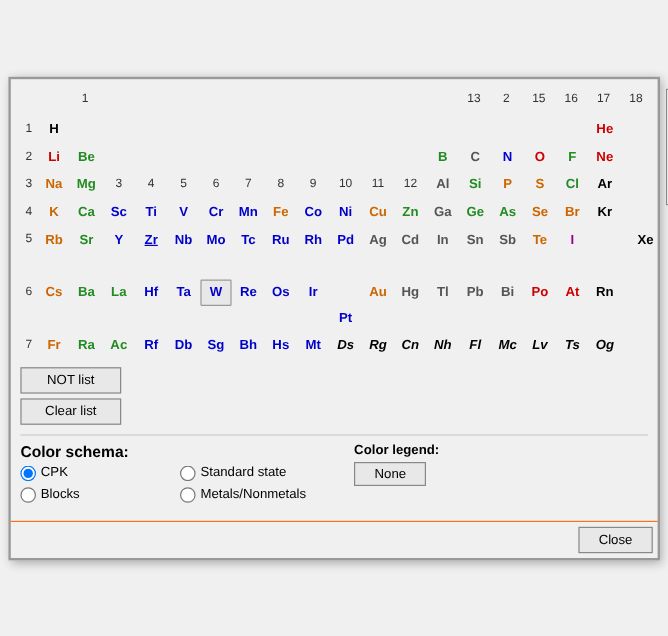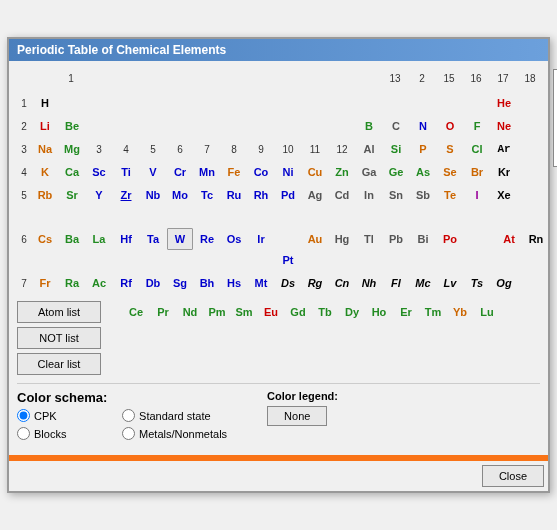--- a/index.html
+++ b/index.html
@@ -78,21 +78,21 @@
     .el-O { color: #cc0000; }
     .el-F { color: #228B22; }
     .el-Ne { color: #cc0000; }
     .el-Na { color: #cc6600; }
     .el-Mg { color: #228B22; }
     .el-Al { color: #555; }
     .el-Si { color: #228B22; }
     .el-P { color: #cc6600; }
     .el-S { color: #cc6600; }
     .el-Cl { color: #228B22; }
-    .el-Ar { color: #000; font-family: Liberation Mono, monospace; }
+    .el-Ar { color: #000; }
     .el-K { color: #cc6600; }
     .el-Ca { color: #228B22; }
     .el-Sc { color: #0000cc; }
     .el-Ti { color: #0000cc; }
     .el-V { color: #0000cc; }
     .el-Cr { color: #0000cc; }
     .el-Mn { color: #0000cc; }
     .el-Fe { color: #cc6600; }
     .el-Co { color: #0000cc; }
     .el-Ni { color: #0000cc; }
@@ -114,38 +114,38 @@
     .el-Ru { color: #0000cc; }
     .el-Rh { color: #0000cc; }
     .el-Pd { color: #0000cc; }
     .el-Ag { color: #555; }
     .el-Cd { color: #555; }
     .el-In { color: #555; }
     .el-Sn { color: #555; }
     .el-Sb { color: #555; }
     .el-Te { color: #cc6600; }
     .el-I { color: #990099; }
-    .el-Xe { color: #000; }
+    .el-Xe { color: #000; margin-left: 34px; }
     .el-Cs { color: #cc6600; }
     .el-Ba { color: #228B22; }
     .el-La { color: #228B22; }
     .el-Hf { color: #0000cc; text-align: right; }
     .el-Ta { color: #0000cc; }
     .el-W { color: #0000cc; }
     .el-Re { color: #0000cc; }
     .el-Os { color: #0000cc; }
     .el-Ir { color: #0000cc; }
     .el-Pt { color: #0000cc; margin-top: 42px; }
     .el-Au { color: #cc6600; }
     .el-Hg { color: #555; }
     .el-Tl { color: #555; }
     .el-Pb { color: #555; }
     .el-Bi { color: #555; }
     .el-Po { color: #cc0000; }
-    .el-At { color: #cc0000; margin-left: 32px; }
+    .el-At { color: #cc0000; }
     .el-Rn { color: #000; }
     .el-Fr { color: #cc6600; }
     .el-Ra { color: #228B22; }
     .el-Ac { color: #228B22; }
     .el-Rf { color: #0000cc; }
     .el-Db { color: #0000cc; }
     .el-Sg { color: #0000cc; }
     .el-Bh { color: #0000cc; }
     .el-Hs { color: #0000cc; }
     .el-Mt { color: #0000cc; }
@@ -174,21 +174,21 @@
       padding: 3px 16px;
       border: 1px solid #888;
       background: #e8e8e8;
       cursor: pointer;
       font-size: 11px;
     }
     .footer {
       display: flex;
       justify-content: flex-end;
       padding: 4px 4px 4px 4px;
-      border-top: 6px solid #f97316;
+      border-top: 1px solid #f97316;
       margin-top: 4px;
     }
     .close-btn {
       padding: 4px 16px;
       border: 1px solid #888;
       background: #e8e8e8;
       cursor: pointer;
       font-size: 11px;
     }
     .pt-wrapper {
@@ -206,23 +206,20 @@
       width: 26px;
       height: 22px;
     }
     .cell2.empty { background: transparent; cursor: default; }
     .spacer { width: 26px; height: 22px; }
   </style>
 </head>
 <body>
 
 <div class="window">
-  <div class="titlebar">
-    <span>Periodic Table of Chemical Elements</span>
-  </div>
   <div class="content">
 
 
     <div class="pt-wrapper">
 
       <div style="display:flex; align-items:flex-start; margin-bottom:2px;">
 
         <div style="flex:1;">
 
           <div style="display:flex; margin-left:14px; gap:1px; margin-bottom:1px;">
@@ -424,53 +421,36 @@
                   <td>Ox. state(s):</td>
                 </tr>
           </tbody>
             </table>
         </div>
       </div>
 
       <div style="display:flex; align-items:flex-start; margin-top:4px;">
 
         <div style="display:flex; flex-direction:column; gap:4px; margin-right:8px; min-width:84px;">
-          <button class="btn">Atom list</button>
           <button class="btn">NOT list</button>
           <button class="btn">Clear list</button>
         </div>
 
         <div style="flex:1;">
 
-          <div style="display:flex; gap:1px; margin-bottom:1px; margin-left:14px;">
-            <div class="cell2" style="color:#228B22;">Ce</div>
-            <div class="cell2" style="color:#228B22;">Pr</div>
-            <div class="cell2" style="color:#228B22;">Nd</div>
-            <div class="cell2" style="color:#228B22;">Pm</div>
-            <div class="cell2" style="color:#228B22;">Sm</div>
-            <div class="cell2" style="color:#cc0000;">Eu</div>
-            <div class="cell2" style="color:#228B22;">Gd</div>
-            <div class="cell2" style="color:#228B22;">Tb</div>
-            <div class="cell2" style="color:#228B22;">Dy</div>
-            <div class="cell2" style="color:#228B22;">Ho</div>
-            <div class="cell2" style="color:#228B22;">Er</div>
-            <div class="cell2" style="color:#228B22;">Tm</div>
-            <div class="cell2" style="color:#cc6600;">Yb</div>
-            <div class="cell2" style="color:#228B22;">Lu</div>
-          </div>
 
         </div>
       </div>
 
       <div style="margin-top:8px; border-top:1px solid #ccc; padding-top:6px;">
         <div style="display:flex; gap:40px; align-items:flex-start;">
 
           <div>
             <div style="font-size:13px; font-weight:bold; margin-bottom:4px;">Color schema:</div>
-            <div style="display:grid; grid-template-columns:1fr 1fr; gap:2px 0;">
+            <div style="display:grid; grid-template-columns:1fr 1fr; gap:2px 28px;">
               <label class="radio-item">
                 <input type="radio" name="colorschema" checked="" style="">
                 <span>CPK</span>
               </label>
               <label class="radio-item">
                 <input type="radio" name="colorschema" style="">
                 <span>Standard state</span>
               </label>
               <label class="radio-item">
                 <input type="radio" name="colorschema" style="">

